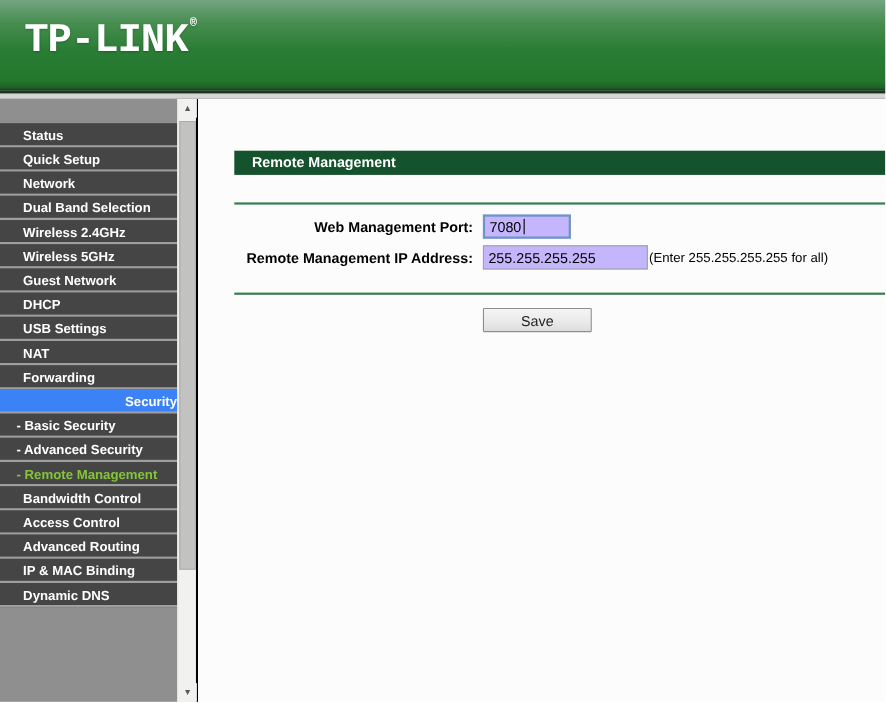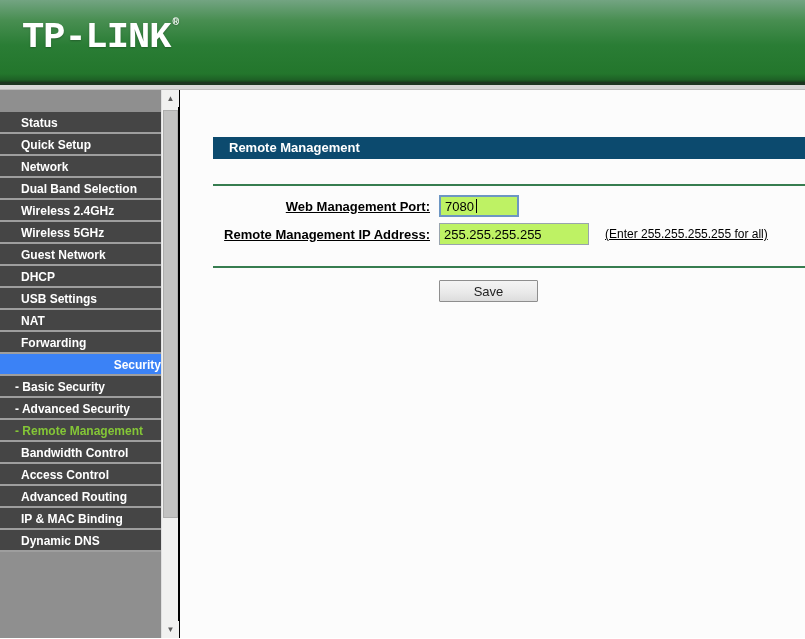--- a/index.html
+++ b/index.html
@@ -113,75 +113,74 @@
   
   .content {
     flex: 1;
     background: #fcfcfc;
     overflow: hidden;
   }
   .title-bar {
     margin: 47px 0 0 33px;
     height: 22px;
     line-height: 22px;
-    background: #0c4a6e;
+    background: #14532d;
     color: #ffffff;
     font-size: 13px;
     font-weight: bold;
     padding-left: 16px;
   }
   .rule {
     margin-left: 33px;
     border-top: 2px solid #377d50;
   }
   .rule-1 { margin-top: 25px; }
   .rule-2 { margin-top: 21px; }
 
   .form { margin-top: 9px; }
   .form-row {
     display: flex;
     align-items: center;
     height: 22px;
     margin-bottom: 6px;
-    text-decoration: underline;
   }
   .form-label {
     width: 250px;
     text-align: right;
     font-size: 13px;
     font-weight: bold;
     color: #000000;
     flex: none;
   }
   .input-wrap { position: relative; margin-left: 9px; }
   .txt-input {
     height: 22px;
     font-family: "Liberation Sans", sans-serif;
     font-size: 13px;
     color: #000000;
-    background: #bef264;
+    background: #c4b5fd;
     padding: 0 4px;
     border: 1px solid #99a4ad;
   }
   .txt-input.focused {
     width: 80px;
     border: 2px solid #6d96c3;
     outline: none;
   }
   .txt-input.ip { width: 150px; }
   .caret {
     position: absolute;
     left: 37px;
     top: 4px;
     width: 1px;
     height: 14px;
     background: #000000;
   }
   .hint {
-    margin-left: 16px;
+    margin-left: 1px;
     font-size: 12px;
     color: #000000;
     text-align: center;
   }
 
   .save-row { margin-top: 12px; }
   .save-btn {
     margin-left: 259px;
     width: 99px;
     height: 22px;

